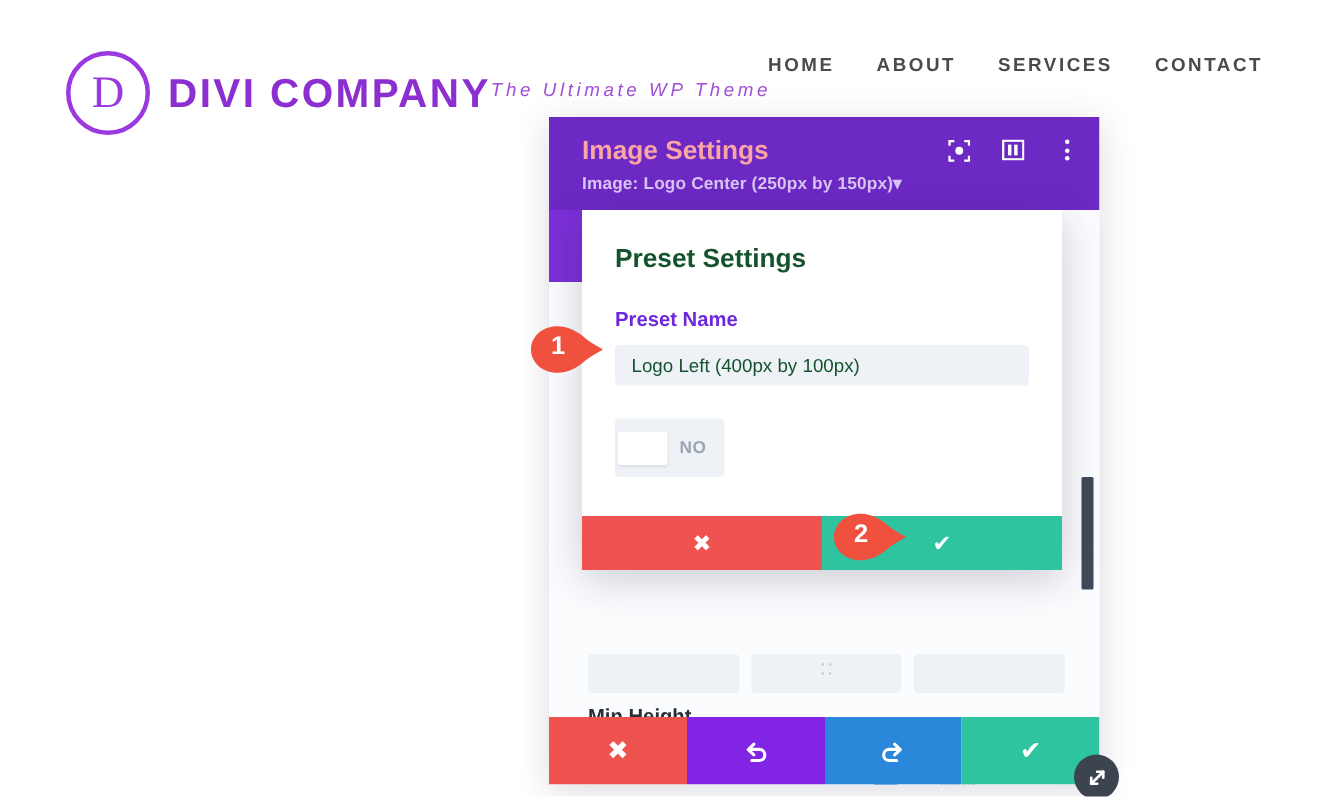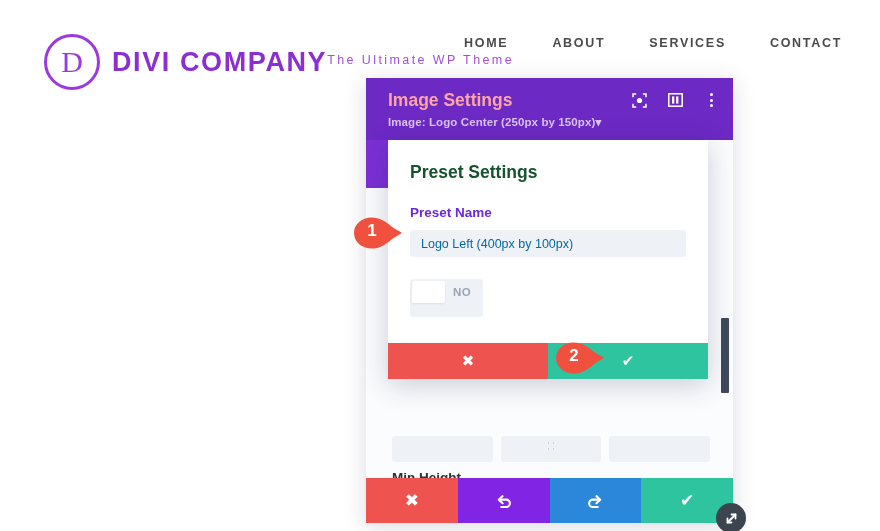--- a/index.html
+++ b/index.html
@@ -56,28 +56,29 @@
     color: #8b2fd0;
     letter-spacing: 1.6px;
     line-height: 1.05;
   }
   .brand-tagline {
     font-size: 12.5px;
     color: #a24fd8;
     letter-spacing: 2.4px;
     margin-top: 5px;
     font-weight: 500;
+    font-style: italic;
   }
 
   .main-nav {
     position: absolute;
     right: 38px;
     top: 36px;
     display: flex;
-    gap: 44px;
+    gap: 28px;
   }
   .main-nav a {
     font-size: 12.5px;
     font-weight: bold;
     letter-spacing: 1.7px;
     color: #4a4a4a;
     text-decoration: none;
   }
 
   
@@ -295,32 +296,32 @@
   }
   .modal-input {
     width: 100%;
     height: 27px;
     background: #eef2f7;
     border: none;
     border-radius: 3px;
     box-sizing: border-box;
     padding-left: 11px;
     font-size: 12.5px;
-    color: #0369a1;
+    color: #14532d;
     font-family: "Liberation Sans", sans-serif;
     outline: none;
   }
   .spacer-20 { height: 22px; }
   .toggle-wrap {
     display: inline-flex;
     align-items: center;
     background: #eef2f7;
     border-radius: 3px;
-    height: 26px;
-    padding: 0 12px 12px 0;
+    height: 39px;
+    padding: 0 12px 0 0;
   }
   .toggle-knob {
     width: 33px;
     height: 22px;
     background: #ffffff;
     border-radius: 2px;
     margin: 2px 8px 2px 2px;
     box-shadow: 0 1px 2px rgba(0,0,0,0.08);
   }
   .toggle-text {

